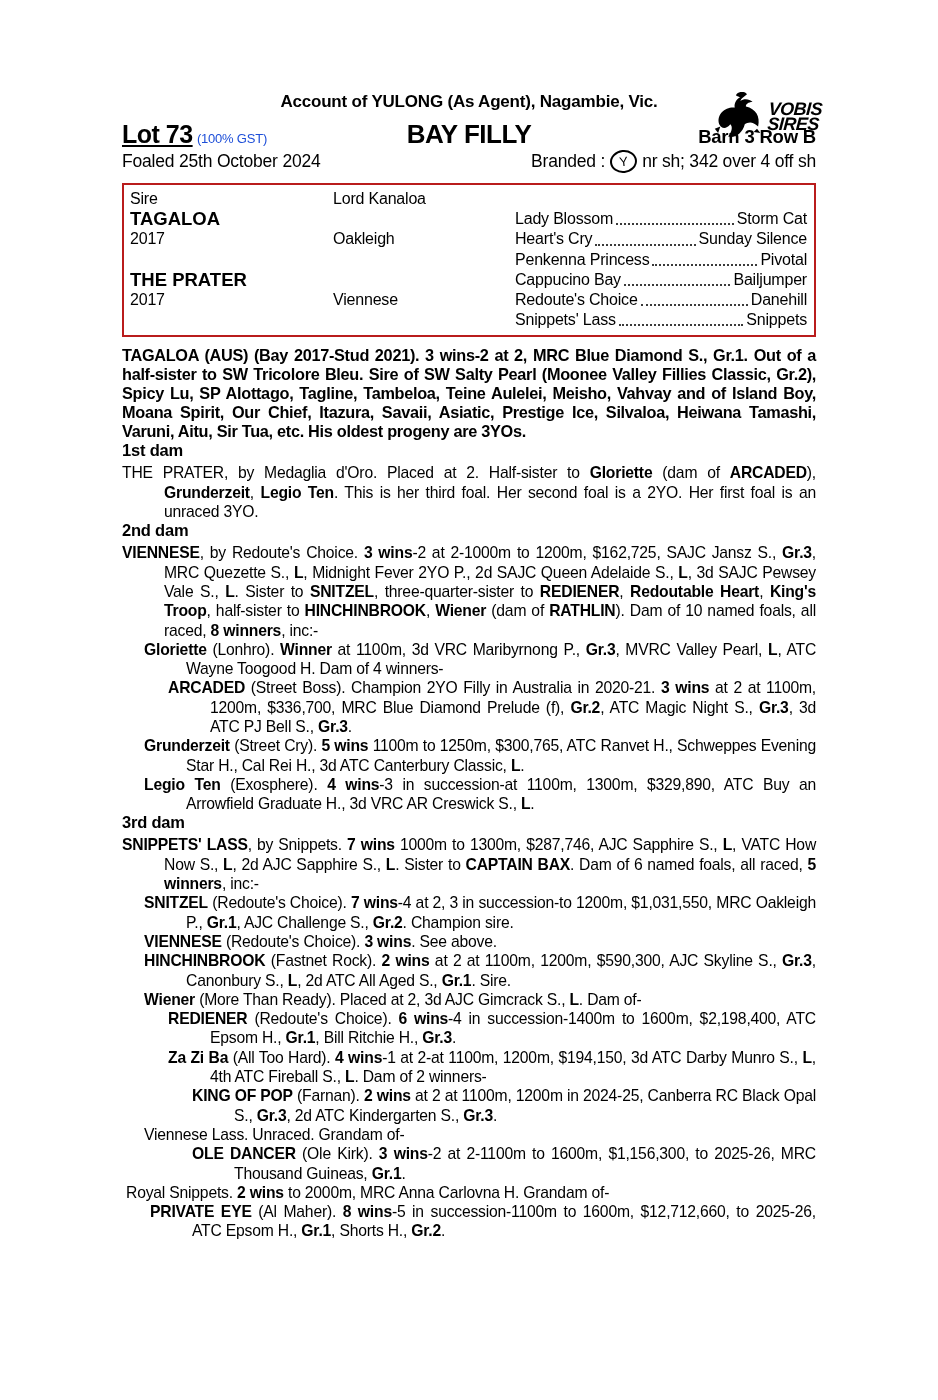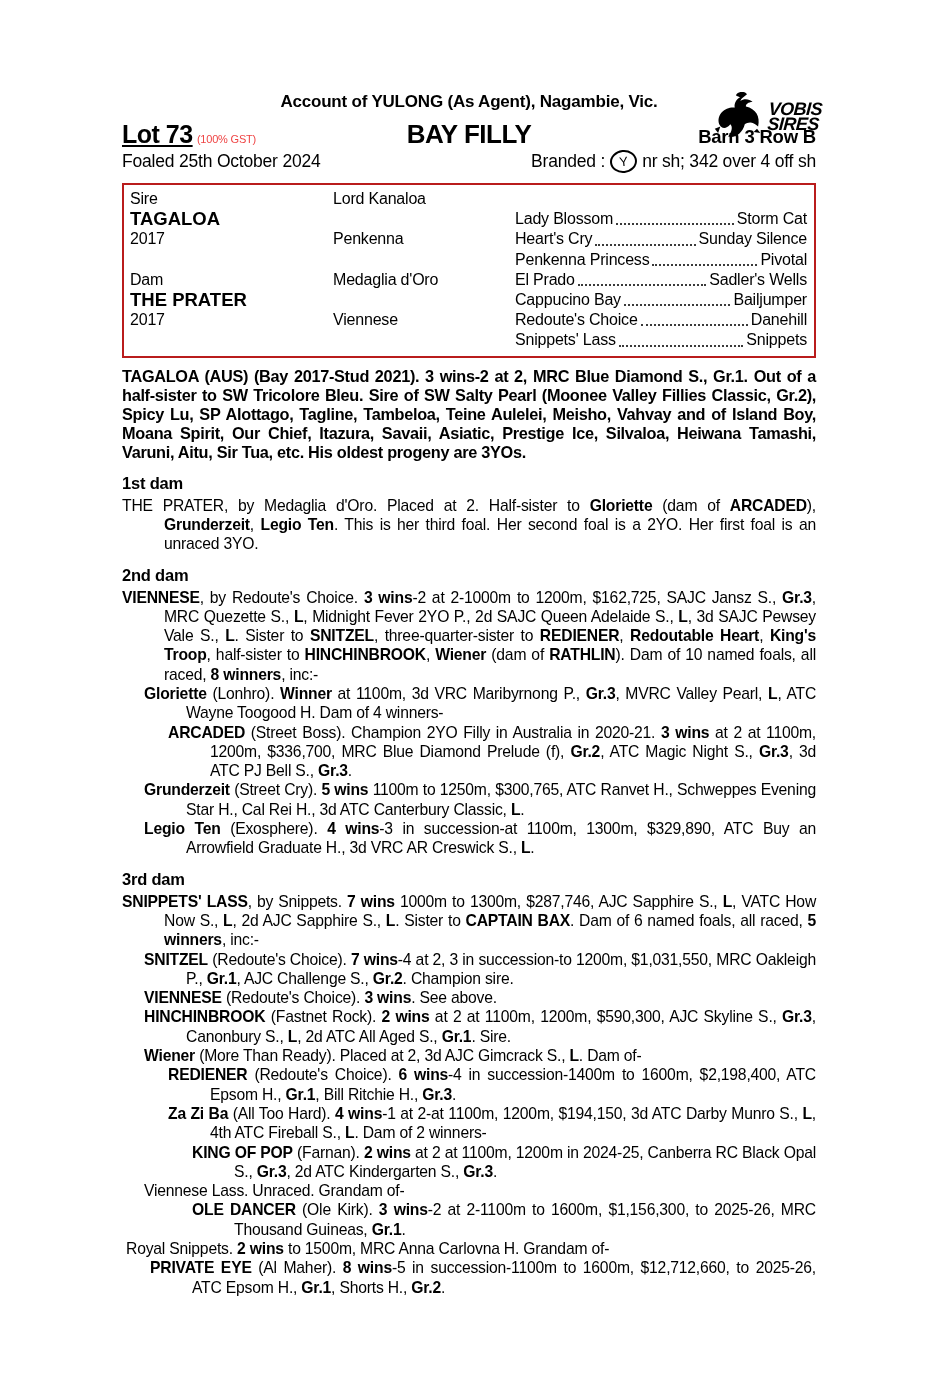--- a/index.html
+++ b/index.html
@@ -12,21 +12,21 @@
   .page { width:938px; height:1400px; padding:58px 122px 0 122px; position:relative; }
 
   
   .header { position:relative; }
   .logo { position:absolute; top:0; right:-6px; display:flex; align-items:center; gap:3px; }
   .logo svg { display:block; }
   .logo-text { font-style:italic; font-weight:bold; font-size:18px; line-height:15px; letter-spacing:-0.5px; transform:skewX(-4deg); }
   .account { text-align:center; font-weight:bold; font-size:17px; margin-top:34px; }
   .lot-row { display:grid; grid-template-columns:1fr auto 1fr; align-items:baseline; margin-top:7px; }
   .lot { font-weight:bold; font-size:25px; letter-spacing:-0.5px;text-decoration:underline; }
-  .gst { font-size:11px; color:#ef4444; }
+  .gst { font-size:13px; color:#1d4ed8; }
   .sex { font-weight:bold; font-size:26px; text-align:center; letter-spacing:-0.5px; }
   .barn { justify-self:end; font-weight:bold; font-size:18.5px; }
   .foaled-row { display:flex; justify-content:space-between; align-items:center; font-size:17.5px; }
   .branded { display:flex; align-items:center; gap:5px; }
   .brand {
     display:inline-flex; align-items:center; justify-content:center;
     width:27px; height:23px; border:2px solid #000; border-radius:50%;
     font-size:13px; font-weight:normal; transform:rotate(-6deg);
   }
 
@@ -38,21 +38,21 @@
   .ped-row .c3 .anc { white-space:nowrap; line-height:20.2px; }
   .ped-row .c3 .lead { flex:1; border-bottom:2px dotted #3a3a3a; margin:0 3px 4px 3px; min-width:12px; }
 
   
   .stallion {
     margin-top:9px; font-weight:bold; font-size:16.3px; line-height:19px;
     text-align:justify; letter-spacing:-0.3px;
   }
 
   
-  .sec-h { font-size:16.5px; font-weight:bold; margin-top:12px; margin-bottom:3px; }
+  .sec-h { font-size:16.5px; font-weight:bold; margin-bottom:3px; }
   .entry { font-size:15.7px; line-height:19.3px; text-align:justify; }
   .entry .b { font-weight:bold; }
 </style>
 </head>
 <body>
 
 <div class="page">
 
   <div class="header">
     <div class="logo">
@@ -100,43 +100,34 @@
         <span class="c1 big">TAGALOA</span>
         <span class="c2"></span>
         <span class="c3">
           <span class="anc">Lady Blossom</span>
           <span class="lead"></span>
           <span class="anc">Storm Cat</span>
         </span>
       </div>
       <div class="ped-row">
         <span class="c1">2017</span>
-        <span class="c2">Penkenna</span>
+        <span class="c2">Oakleigh</span>
         <span class="c3">
           <span class="anc">Heart's Cry</span>
           <span class="lead"></span>
           <span class="anc">Sunday Silence</span>
         </span>
       </div>
       <div class="ped-row">
         <span class="c1"></span>
         <span class="c2"></span>
         <span class="c3">
           <span class="anc">Penkenna Princess</span>
           <span class="lead"></span>
           <span class="anc">Pivotal</span>
-        </span>
-      </div>
-      <div class="ped-row">
-        <span class="c1">Dam</span>
-        <span class="c2">Medaglia d'Oro</span>
-        <span class="c3">
-          <span class="anc">El Prado</span>
-          <span class="lead"></span>
-          <span class="anc">Sadler's Wells</span>
         </span>
       </div>
       <div class="ped-row">
         <span class="c1 big">THE PRATER</span>
         <span class="c2"></span>
         <span class="c3">
           <span class="anc">Cappucino Bay</span>
           <span class="lead"></span>
           <span class="anc">Bailjumper</span>
         </span>
@@ -187,18 +178,18 @@
         <div class="entry" style="padding-left: 42px; text-indent: -42px;"><span class="b">SNIPPETS' LASS</span><span>, by Snippets. </span><span class="b">7 wins</span><span> 1000m to 1300m, $287,746, AJC Sapphire S., </span><span class="b">L</span><span>, VATC How Now S., </span><span class="b">L</span><span>, 2d AJC Sapphire S., </span><span class="b">L</span><span>. Sister to </span><span class="b">CAPTAIN BAX</span><span>. Dam of 6 named foals, all raced, </span><span class="b">5 winners</span><span>, inc:-</span></div>
         <div class="entry" style="padding-left: 64px; text-indent: -42px;"><span class="b">SNITZEL</span><span> (Redoute's Choice). </span><span class="b">7 wins</span><span>-4 at 2, 3 in succession-to 1200m, $1,031,550, MRC Oakleigh P., </span><span class="b">Gr.1</span><span>, AJC Challenge S., </span><span class="b">Gr.2</span><span>. Champion sire.</span></div>
         <div class="entry" style="padding-left: 64px; text-indent: -42px;"><span class="b">VIENNESE</span><span> (Redoute's Choice). </span><span class="b">3 wins</span><span>. See above.</span></div>
         <div class="entry" style="padding-left: 64px; text-indent: -42px;"><span class="b">HINCHINBROOK</span><span> (Fastnet Rock). </span><span class="b">2 wins</span><span> at 2 at 1100m, 1200m, $590,300, AJC Skyline S., </span><span class="b">Gr.3</span><span>, Canonbury S., </span><span class="b">L</span><span>, 2d ATC All Aged S., </span><span class="b">Gr.1</span><span>. Sire.</span></div>
         <div class="entry" style="padding-left: 64px; text-indent: -42px;"><span class="b">Wiener</span><span> (More Than Ready). Placed at 2, 3d AJC Gimcrack S., </span><span class="b">L</span><span>. Dam of-</span></div>
         <div class="entry" style="padding-left: 88px; text-indent: -42px;"><span class="b">REDIENER</span><span> (Redoute's Choice). </span><span class="b">6 wins</span><span>-4 in succession-1400m to 1600m, $2,198,400, ATC Epsom H., </span><span class="b">Gr.1</span><span>, Bill Ritchie H., </span><span class="b">Gr.3</span><span>.</span></div>
         <div class="entry" style="padding-left: 88px; text-indent: -42px;"><span class="b">Za Zi Ba</span><span> (All Too Hard). </span><span class="b">4 wins</span><span>-1 at 2-at 1100m, 1200m, $194,150, 3d ATC Darby Munro S., </span><span class="b">L</span><span>, 4th ATC Fireball S., </span><span class="b">L</span><span>. Dam of 2 winners-</span></div>
         <div class="entry" style="padding-left: 112px; text-indent: -42px;"><span class="b">KING OF POP</span><span> (Farnan). </span><span class="b">2 wins</span><span> at 2 at 1100m, 1200m in 2024-25, Canberra RC Black Opal S., </span><span class="b">Gr.3</span><span>, 2d ATC Kindergarten S., </span><span class="b">Gr.3</span><span>.</span></div>
         <div class="entry" style="padding-left: 64px; text-indent: -42px;"><span>Viennese Lass. Unraced. Grandam of-</span></div>
         <div class="entry" style="padding-left: 112px; text-indent: -42px;"><span class="b">OLE DANCER</span><span> (Ole Kirk). </span><span class="b">3 wins</span><span>-2 at 2-1100m to 1600m, $1,156,300, to 2025-26, MRC Thousand Guineas, </span><span class="b">Gr.1</span><span>.</span></div>
-        <div class="entry" style="padding-left: 46px; text-indent: -42px;"><span>Royal Snippets. </span><span class="b">2 wins</span><span> to 1500m, MRC Anna Carlovna H. Grandam of-</span></div>
+        <div class="entry" style="padding-left: 46px; text-indent: -42px;"><span>Royal Snippets. </span><span class="b">2 wins</span><span> to 2000m, MRC Anna Carlovna H. Grandam of-</span></div>
         <div class="entry" style="padding-left: 70px; text-indent: -42px;"><span class="b">PRIVATE EYE</span><span> (Al Maher). </span><span class="b">8 wins</span><span>-5 in succession-1100m to 1600m, $12,712,660, to 2025-26, ATC Epsom H., </span><span class="b">Gr.1</span><span>, Shorts H., </span><span class="b">Gr.2</span><span>.</span></div>
       </div>
   </div>
 
 </div>
 
 </body></html>

